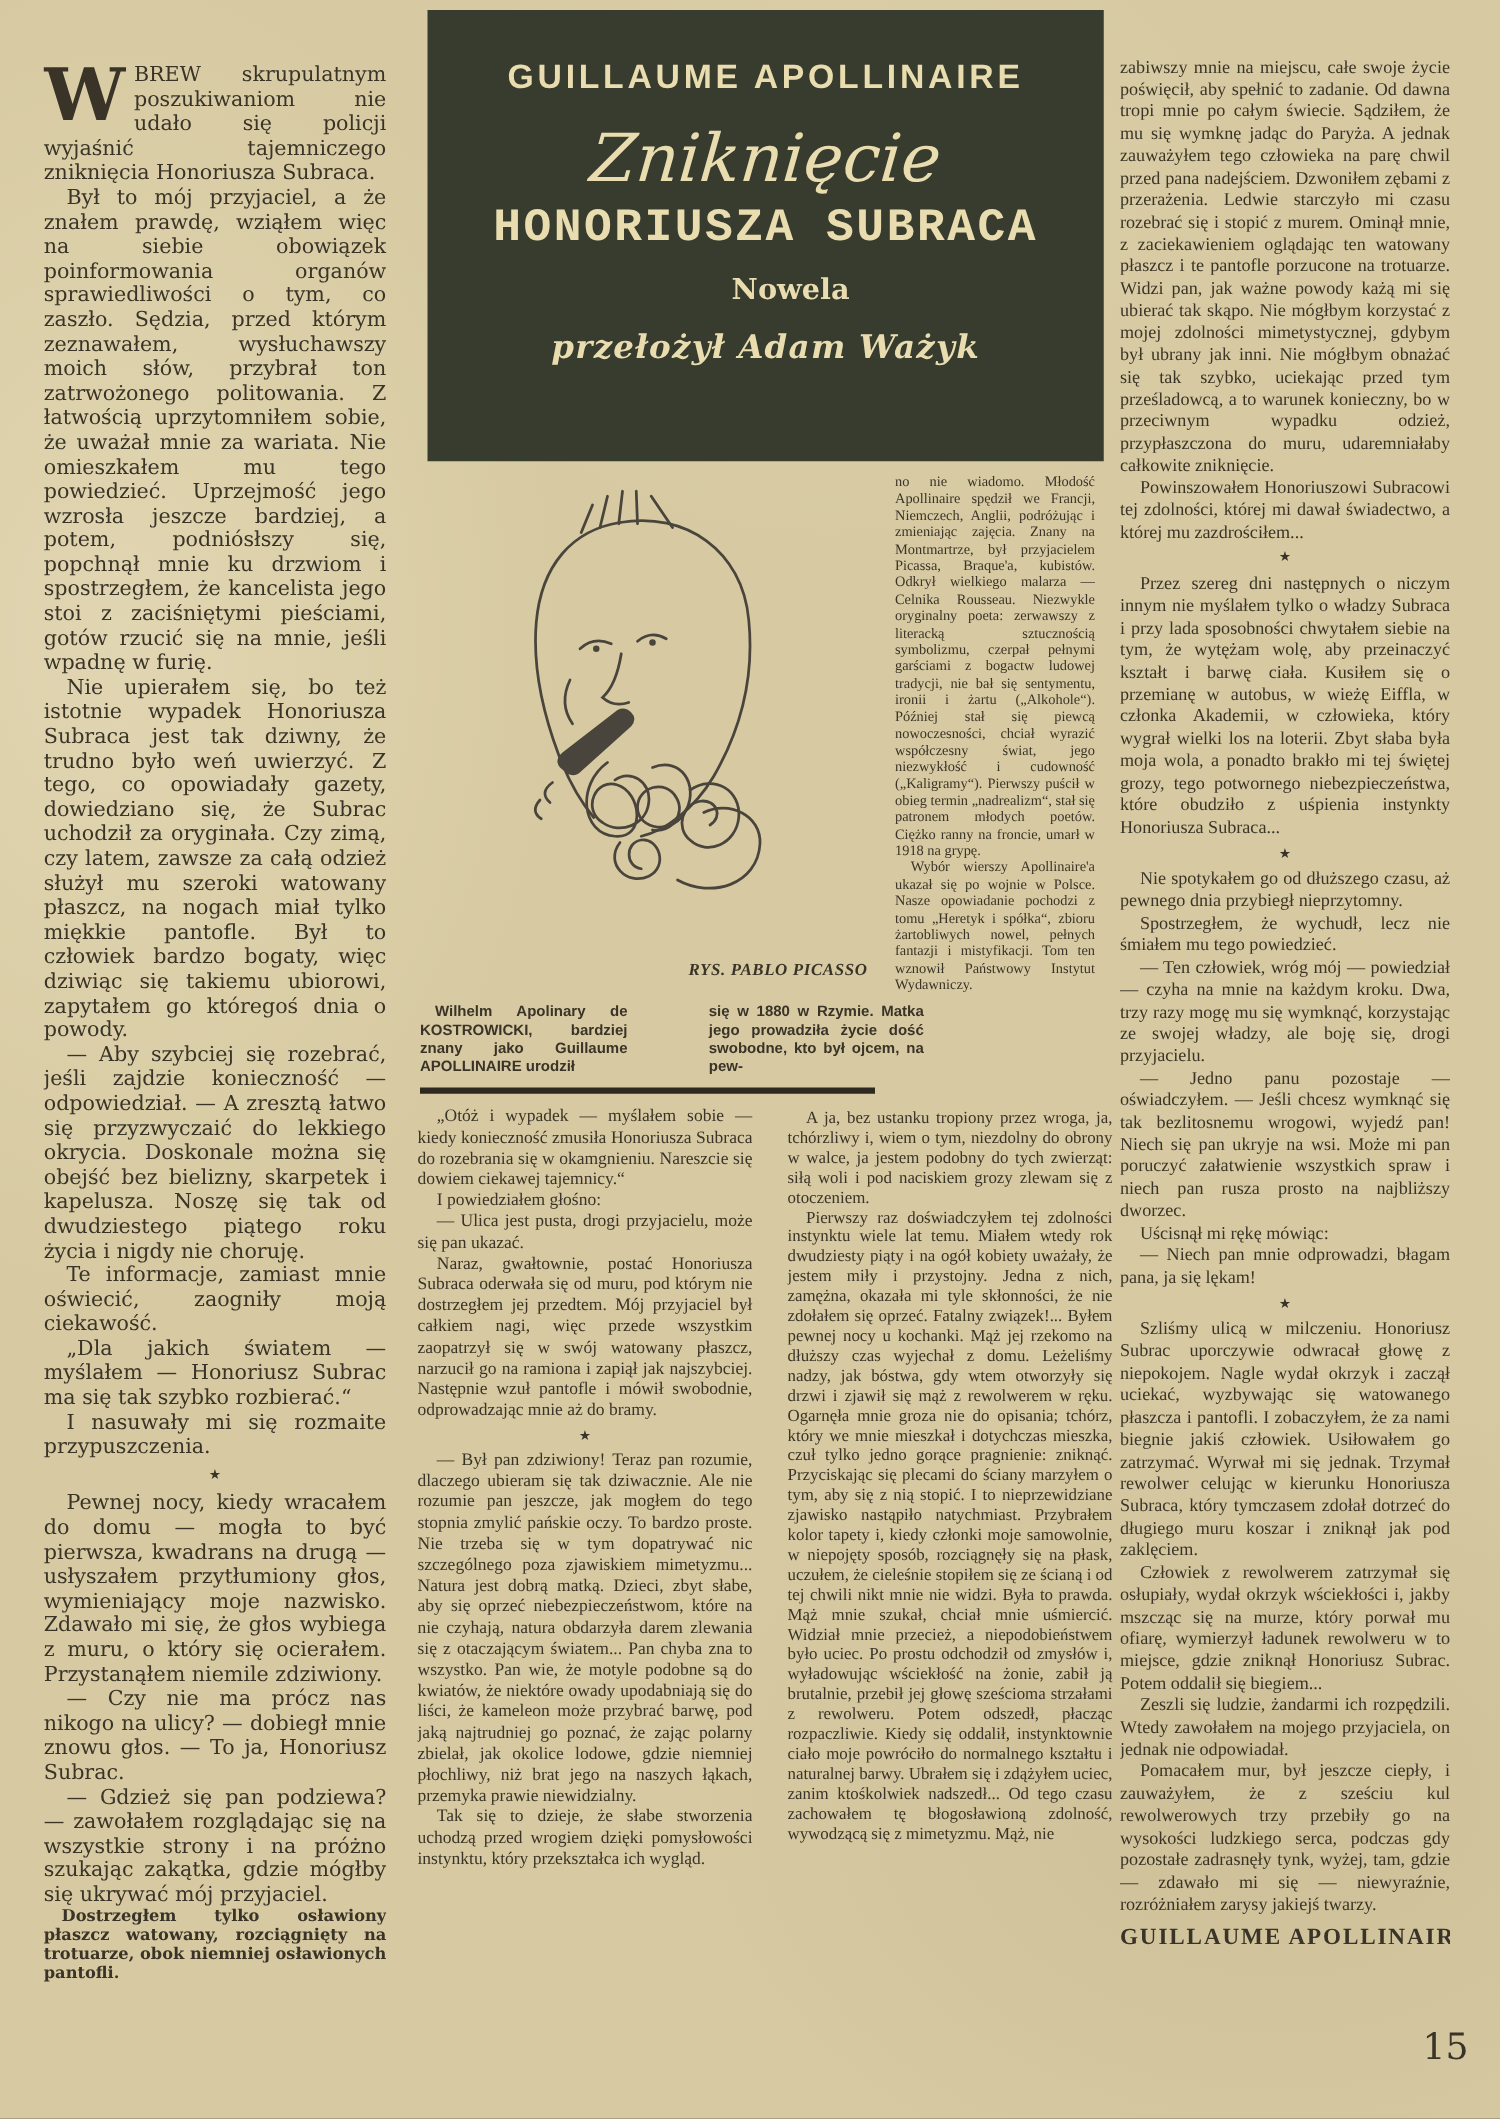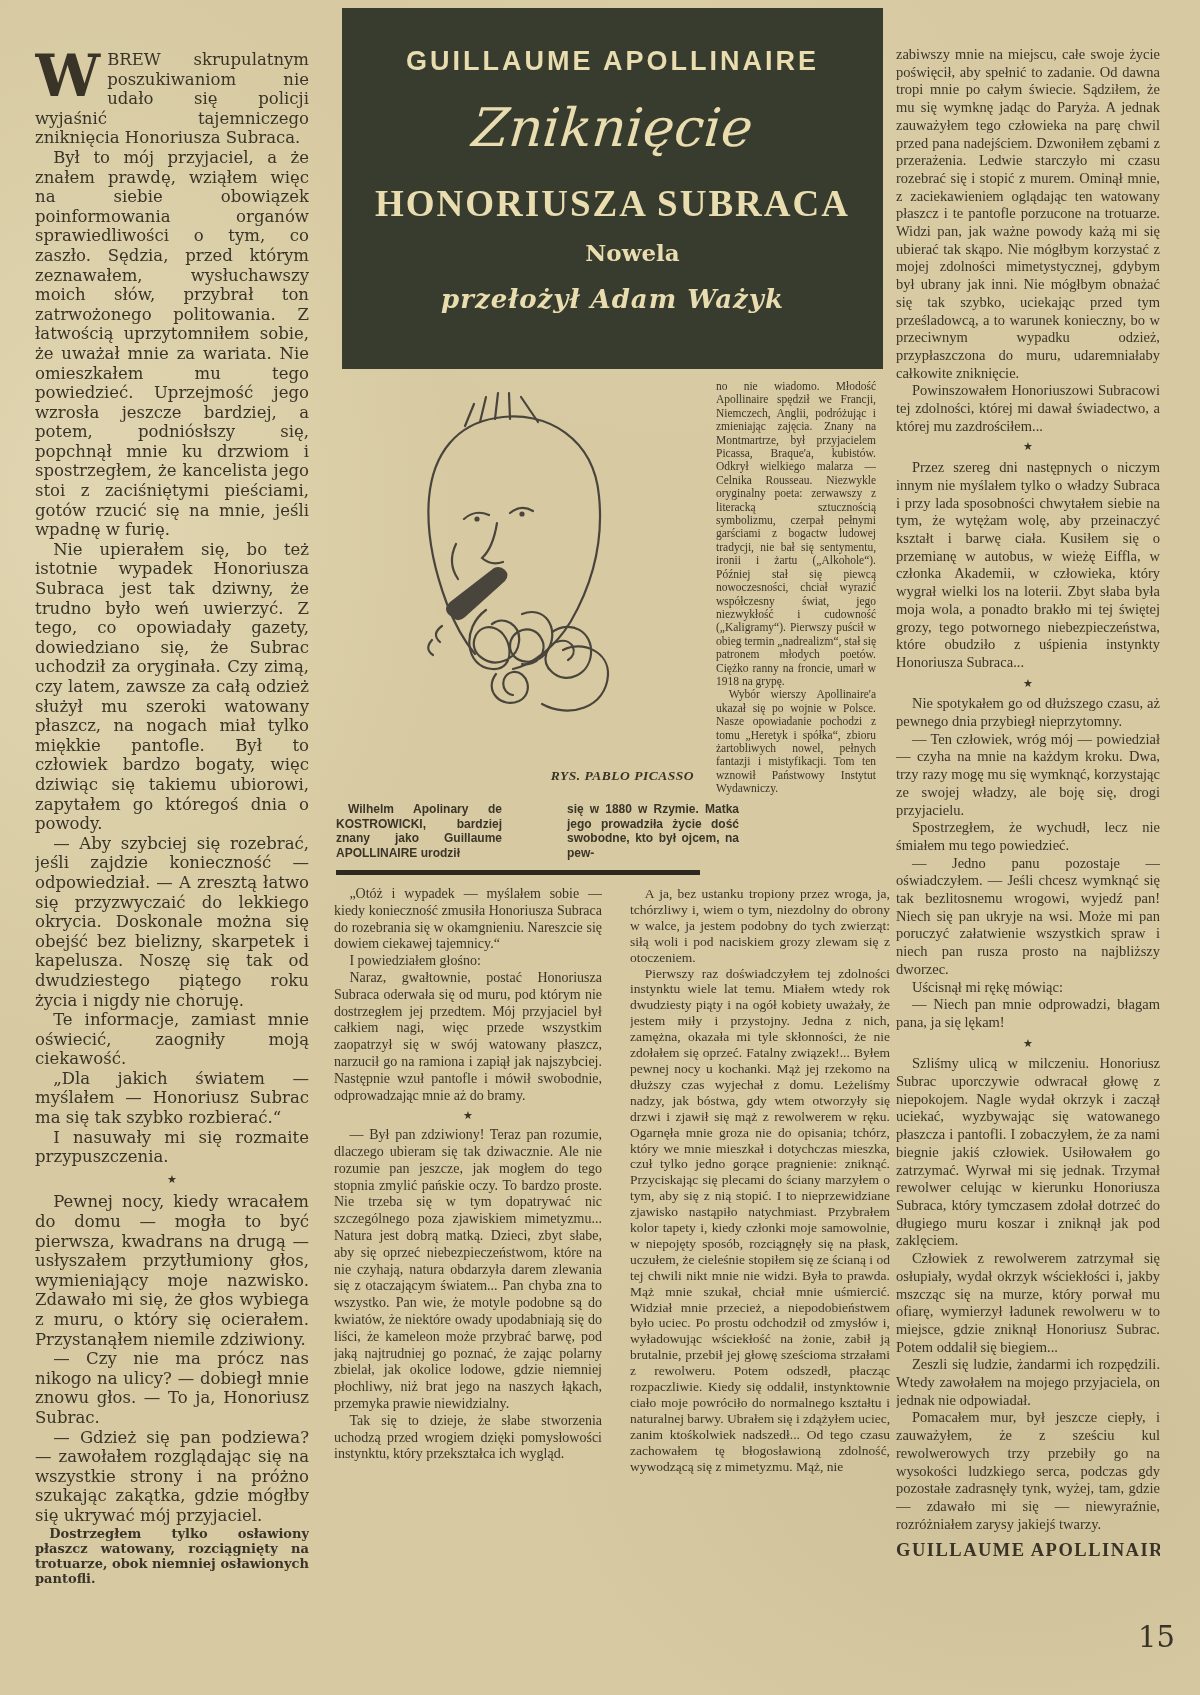--- a/index.html
+++ b/index.html
@@ -20,21 +20,21 @@
   .lead{margin:0;text-indent:0 !important;}
   .dropcap{float:left;font-weight:bold;font-size:58px;line-height:46px;padding:3px 7px 0 0;}
   .footnote{font-size:13px;line-height:15.3px;margin-top:4px;text-indent:1em;font-weight:bold;}
 
   .masthead{position:absolute;left:342px;top:8px;width:541px;height:361px;
         background:#383c2f;color:#e9ddb0;text-align:center;}
   .mh-author{margin-top:38px;font-family:"Liberation Sans",sans-serif;font-weight:bold;
         font-size:27px;letter-spacing:3px;}
   .mh-script{margin-top:20px;font-family:"DejaVu Serif",serif;font-style:italic;
         font-size:53px;transform:skewX(-5deg);}
-  .mh-main{margin-top:24px;font-family:Liberation Serif, serif;font-weight:bold;
+  .mh-main{margin-top:4px;font-family:Liberation Mono, monospace;font-weight:bold;
         font-size:37px;letter-spacing:2px;white-space:nowrap;}
   .mh-genre{margin-top:14px;font-family:"DejaVu Serif",serif;font-weight:bold;font-size:23px;padding-left:40px;}
   .mh-trans{margin-top:18px;font-family:"DejaVu Serif",serif;font-weight:bold;font-style:italic;
         font-size:26px;letter-spacing:1px;}
 
   .figure{position:absolute;left:346px;top:372px;width:346px;height:392px;}
   .credit{position:absolute;left:478px;top:768px;width:216px;text-align:right;
         font-weight:bold;font-style:italic;font-size:13.5px;letter-spacing:.5px;}
 
   .capcol{position:absolute;top:802px;font-family:"Liberation Sans",sans-serif;
@@ -126,20 +126,21 @@
     <div data-bind-paras="bio.paragraphs">
         <p>no nie wiadomo. Młodość Apollinaire spędził we Francji, Niemczech, Anglii, podróżując i zmieniając zajęcia. Znany na Montmartrze, był przyjacielem Picassa, Braque'a, kubistów. Odkrył wielkiego malarza — Celnika Rousseau. Niezwykle oryginalny poeta: zerwawszy z literacką sztucznością symbolizmu, czerpał pełnymi garściami z bogactw ludowej tradycji, nie bał się sentymentu, ironii i żartu („Alkohole“). Później stał się piewcą nowoczesności, chciał wyrazić współczesny świat, jego niezwykłość i cudowność („Kaligramy“). Pierwszy puścił w obieg termin „nadrealizm“, stał się patronem młodych poetów. Ciężko ranny na froncie, umarł w 1918 na grypę.</p>
         <p>Wybór wierszy Apollinaire'a ukazał się po wojnie w Polsce. Nasze opowiadanie pochodzi z tomu „Heretyk i spółka“, zbioru żartobliwych nowel, pełnych fantazji i mistyfikacji. Tom ten wznowił Państwowy Instytut Wydawniczy.</p>
       </div>
   </div>
 
   <div class="col col2">
     <div data-bind-paras="col2.paragraphs">
         <p>„Otóż i wypadek — myślałem sobie — kiedy konieczność zmusiła Honoriusza Subraca do rozebrania się w okamgnieniu. Nareszcie się dowiem ciekawej tajemnicy.“</p>
         <p>I powiedziałem głośno:</p>
+        <p>— Ulica jest pusta, drogi przyjacielu, może się pan ukazać.</p>
         <p>Naraz, gwałtownie, postać Honoriusza Subraca oderwała się od muru, pod którym nie dostrzegłem jej przedtem. Mój przyjaciel był całkiem nagi, więc przede wszystkim zaopatrzył się w swój watowany płaszcz, narzucił go na ramiona i zapiął jak najszybciej. Następnie wzuł pantofle i mówił swobodnie, odprowadzając mnie aż do bramy.</p>
         <div class="star">★</div>
         <p>— Był pan zdziwiony! Teraz pan rozumie, dlaczego ubieram się tak dziwacznie. Ale nie rozumie pan jeszcze, jak mogłem do tego stopnia zmylić pańskie oczy. To bardzo proste. Nie trzeba się w tym dopatrywać nic szczególnego poza zjawiskiem mimetyzmu... Natura jest dobrą matką. Dzieci, zbyt słabe, aby się oprzeć niebezpieczeństwom, które na nie czyhają, natura obdarzyła darem zlewania się z otaczającym światem... Pan chyba zna to wszystko. Pan wie, że motyle podobne są do kwiatów, że niektóre owady upodabniają się do liści, że kameleon może przybrać barwę, pod jaką najtrudniej go poznać, że zając polarny zbielał, jak okolice lodowe, gdzie niemniej płochliwy, niż brat jego na naszych łąkach, przemyka prawie niewidzialny.</p>
         <p>Tak się to dzieje, że słabe stworzenia uchodzą przed wrogiem dzięki pomysłowości instynktu, który przekształca ich wygląd.</p>
       </div>
   </div>
 
   <div class="col col3">
     <div data-bind-paras="col3.paragraphs">
         <p>A ja, bez ustanku tropiony przez wroga, ja, tchórzliwy i, wiem o tym, niezdolny do obrony w walce, ja jestem podobny do tych zwierząt: siłą woli i pod naciskiem grozy zlewam się z otoczeniem.</p>
@@ -148,22 +149,22 @@
   </div>
 
   <div class="col col4 cont">
     <div data-bind-paras="col4.paragraphs">
         <p>zabiwszy mnie na miejscu, całe swoje życie poświęcił, aby spełnić to zadanie. Od dawna tropi mnie po całym świecie. Sądziłem, że mu się wymknę jadąc do Paryża. A jednak zauważyłem tego człowieka na parę chwil przed pana nadejściem. Dzwoniłem zębami z przerażenia. Ledwie starczyło mi czasu rozebrać się i stopić z murem. Ominął mnie, z zaciekawieniem oglądając ten watowany płaszcz i te pantofle porzucone na trotuarze. Widzi pan, jak ważne powody każą mi się ubierać tak skąpo. Nie mógłbym korzystać z mojej zdolności mimetystycznej, gdybym był ubrany jak inni. Nie mógłbym obnażać się tak szybko, uciekając przed tym prześladowcą, a to warunek konieczny, bo w przeciwnym wypadku odzież, przypłaszczona do muru, udaremniałaby całkowite zniknięcie.</p>
         <p>Powinszowałem Honoriuszowi Subracowi tej zdolności, której mi dawał świadectwo, a której mu zazdrościłem...</p>
         <div class="star">★</div>
         <p>Przez szereg dni następnych o niczym innym nie myślałem tylko o władzy Subraca i przy lada sposobności chwytałem siebie na tym, że wytężam wolę, aby przeinaczyć kształt i barwę ciała. Kusiłem się o przemianę w autobus, w wieżę Eiffla, w członka Akademii, w człowieka, który wygrał wielki los na loterii. Zbyt słaba była moja wola, a ponadto brakło mi tej świętej grozy, tego potwornego niebezpieczeństwa, które obudziło z uśpienia instynkty Honoriusza Subraca...</p>
         <div class="star">★</div>
         <p>Nie spotykałem go od dłuższego czasu, aż pewnego dnia przybiegł nieprzytomny.</p>
+        <p>Spostrzegłem, że wychudł, lecz nie śmiałem mu tego powiedzieć.</p>
         <p>— Ten człowiek, wróg mój — powiedział — czyha na mnie na każdym kroku. Dwa, trzy razy mogę mu się wymknąć, korzystając ze swojej władzy, ale boję się, drogi przyjacielu.</p>
-        <p>Spostrzegłem, że wychudł, lecz nie śmiałem mu tego powiedzieć.</p>
         <p>— Jedno panu pozostaje — oświadczyłem. — Jeśli chcesz wymknąć się tak bezlitosnemu wrogowi, wyjedź pan! Niech się pan ukryje na wsi. Może mi pan poruczyć załatwienie wszystkich spraw i niech pan rusza prosto na najbliższy dworzec.</p>
         <p>Uścisnął mi rękę mówiąc:</p>
         <p>— Niech pan mnie odprowadzi, błagam pana, ja się lękam!</p>
         <div class="star">★</div>
         <p>Szliśmy ulicą w milczeniu. Honoriusz Subrac uporczywie odwracał głowę z niepokojem. Nagle wydał okrzyk i zaczął uciekać, wyzbywając się watowanego płaszcza i pantofli. I zobaczyłem, że za nami biegnie jakiś człowiek. Usiłowałem go zatrzymać. Wyrwał mi się jednak. Trzymał rewolwer celując w kierunku Honoriusza Subraca, który tymczasem zdołał dotrzeć do długiego muru koszar i zniknął jak pod zaklęciem.</p>
         <p>Człowiek z rewolwerem zatrzymał się osłupiały, wydał okrzyk wściekłości i, jakby mszcząc się na murze, który porwał mu ofiarę, wymierzył ładunek rewolweru w to miejsce, gdzie zniknął Honoriusz Subrac. Potem oddalił się biegiem...</p>
         <p>Zeszli się ludzie, żandarmi ich rozpędzili. Wtedy zawołałem na mojego przyjaciela, on jednak nie odpowiadał.</p>
         <p>Pomacałem mur, był jeszcze ciepły, i zauważyłem, że z sześciu kul rewolwerowych trzy przebiły go na wysokości ludzkiego serca, podczas gdy pozostałe zadrasnęły tynk, wyżej, tam, gdzie — zdawało mi się — niewyraźnie, rozróżniałem zarysy jakiejś twarzy.</p>
       </div>
     <div class="signature" data-bind="col4.signature">GUILLAUME APOLLINAIRE</div>

